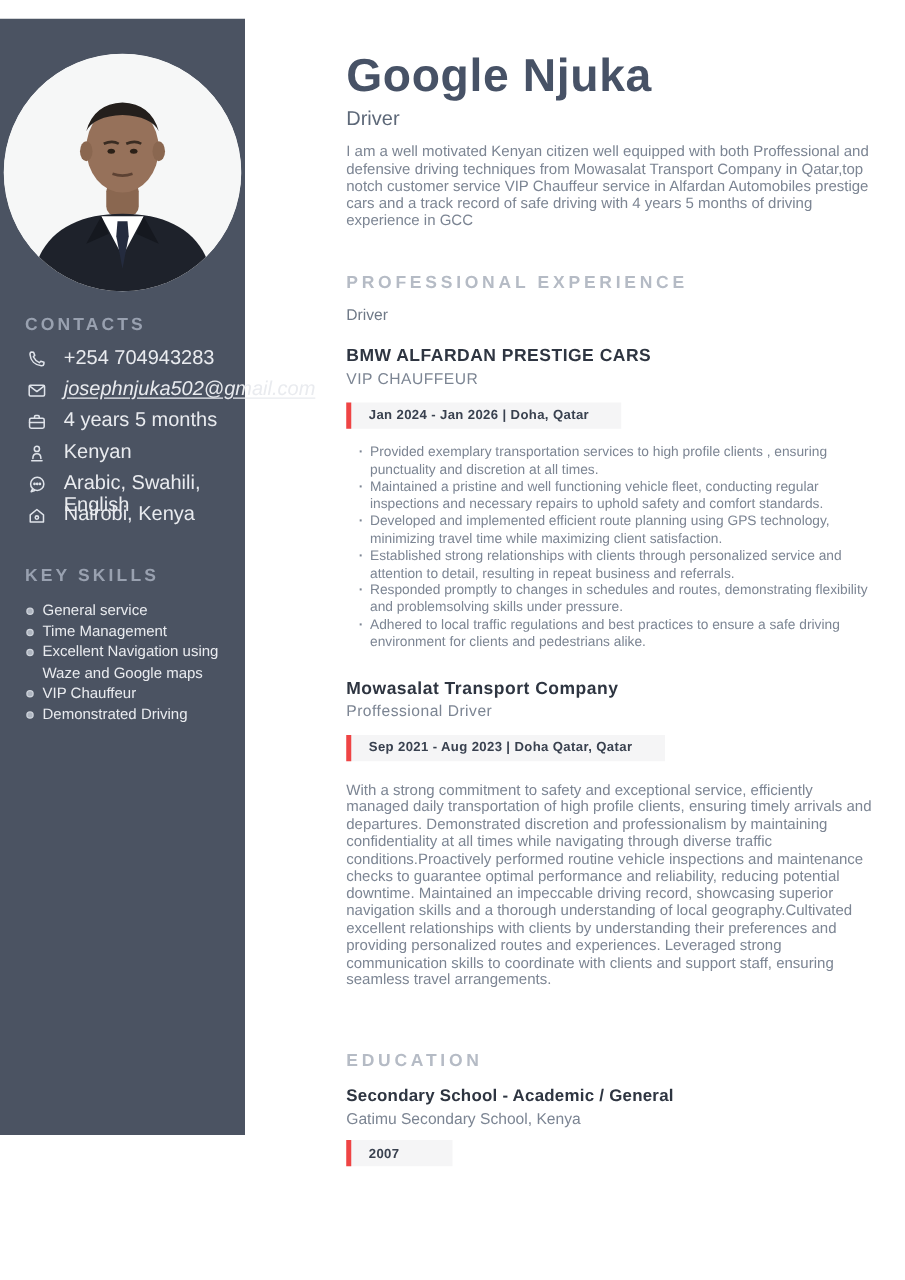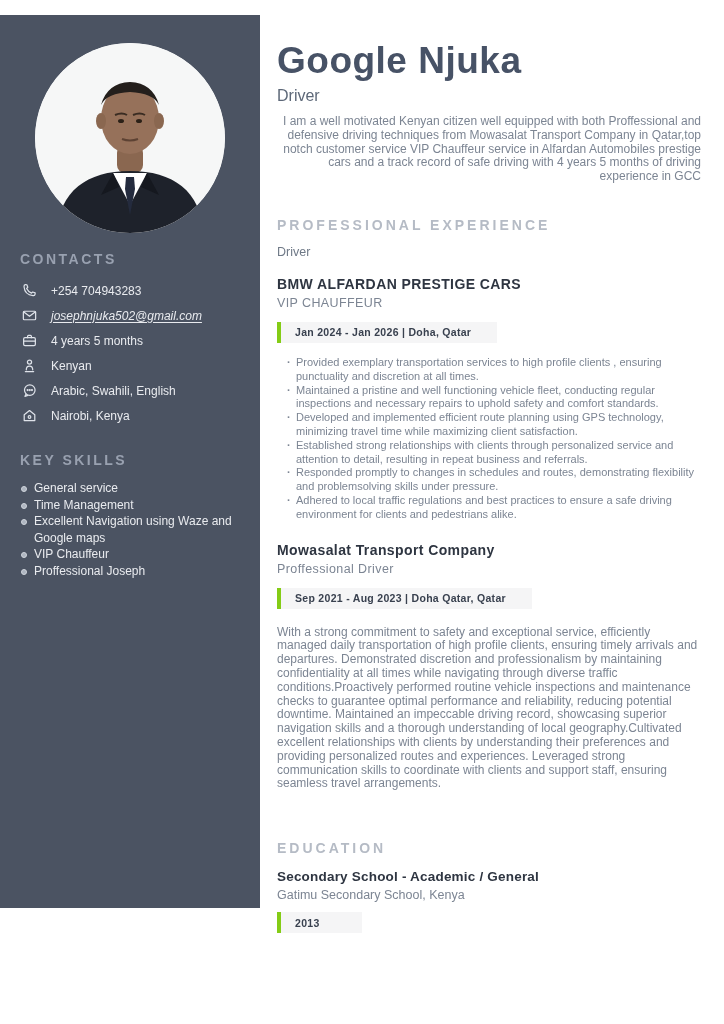--- a/index.html
+++ b/index.html
@@ -7,38 +7,38 @@
   body {
     width:724px; height:1024px;
     font-family:"Liberation Sans", sans-serif;
     position:relative;
     color:#7c8593;
   }
   .page { position:absolute; inset:0; background:#ffffff; overflow:hidden; }
 
   
   .sidebar {
-    position:absolute; left:0; top:15px; width:260px; height:893px;
+    position:absolute; left:0; top:15px; width:196px; height:893px;
     background:#4b5362; color:#eceef1;
   }
   .photo-wrap {
     width:190px; height:190px; border-radius:50%;
     margin:28px auto 0; overflow:hidden; background:#f7f8f8;
   }
   .photo-wrap svg { display:block; width:100%; height:100%; }
 
   .side-section { padding:0 10px 0 20px; }
   .side-heading {
     font-size:14px; font-weight:bold; letter-spacing:2.5px;
     color:#99a1b0; margin-top:18px;
   }
   .contact-list { list-style:none; margin-top:11px; }
   .contact-list li {
-    display:flex; align-items:center; gap:13px;
-    height:25px; font-size:12px; color:#e9ebef;
+    display:flex; align-items:flex-start; gap:13px;
+    height:25px; font-size:16px; color:#e9ebef;
   }
   .cicon { width:18px; height:18px; flex:0 0 18px; display:flex; align-items:center; justify-content:center; }
   .cicon svg { width:17px; height:17px; stroke:#dfe3ea; fill:none; stroke-width:1.3; stroke-linecap:round; stroke-linejoin:round; }
   .email-link { color:#e9ebef; text-decoration:underline; text-underline-offset:2px; cursor:pointer;font-style:italic; }
 
   .skill-list { list-style:none; margin-top:12px; }
   .skill-list li {
     position:relative; padding-left:14px;
     font-size:12px; line-height:16.5px; color:#e9ebef;
   }
@@ -48,37 +48,37 @@
     border:1px solid #cfd4dc; background:#aeb5c0;
   }
 
   
   .main { position:absolute; left:277px; top:40px; width:424px; }
   .name {
     font-size:37px; line-height:42px; font-weight:bold;
     color:#475266; letter-spacing:0.5px;
   }
   .job-title { font-size:16px; line-height:20px; color:#5d6878; margin-top:4px; }
-  .summary { font-size:12px; line-height:13.8px; color:#7c8593; margin-top:9px;text-align:right; }
+  .summary { font-size:12px; line-height:13.8px; color:#7c8593; margin-top:9px; }
 
   .sec-heading {
     font-size:14px; font-weight:bold; letter-spacing:3px;
     color:#b5bbc5; margin-top:33px;
   }
   .group-title { font-size:12.5px; color:#6f7987; margin-top:12px; }
 
   .company {
     font-size:14px; font-weight:bold; color:#2e3541;
     letter-spacing:0.4px; margin-top:17px;
   }
   .role { font-size:12.5px; color:#7c8593; letter-spacing:0.4px; margin-top:4px; }
 
   .date-badge {
     display:inline-flex; align-items:center;
-    background:#f5f5f6; border-left:4px solid #84cc16;
+    background:#f5f5f6; border-left:4px solid #ef4444;
     height:21px; padding:0 26px 0 14px;
     margin-top:12px;
   }
   .date-badge span {
     font-size:10.5px; font-weight:bold; color:#39414f; letter-spacing:0.3px;
   }
 
   .exp-bullets { list-style:none; margin-top:13px; padding-left:10px; }
   .exp-bullets li {
     position:relative; padding-left:9px;
@@ -192,21 +192,21 @@
       </ul>
     </div>
 
     <div class="side-section">
       <h2 class="side-heading" style="margin-top:24px">KEY SKILLS</h2>
       <ul class="skill-list">
         <li>General service</li>
         <li>Time Management</li>
         <li>Excellent Navigation using Waze and Google maps</li>
         <li>VIP Chauffeur</li>
-        <li>Proffessional Joseph</li>
+        <li>Demonstrated Driving</li>
       </ul>
     </div>
   </aside>
 
   <main class="main">
 
     <h1 class="name">Google Njuka</h1>
     <div class="job-title">Driver</div>
     <p class="summary">I am a well motivated Kenyan citizen well equipped with both Proffessional and defensive driving techniques from Mowasalat Transport Company in Qatar,top notch customer service VIP Chauffeur service in Alfardan Automobiles prestige cars and a track record of safe driving with 4 years 5 months of driving experience in GCC</p>
 
@@ -236,18 +236,18 @@
         <span>Sep 2021 - Aug 2023 | Doha Qatar, Qatar</span>
       </div>
       <p class="job-desc">With a strong commitment to safety and exceptional service, efficiently managed daily transportation of high profile clients, ensuring timely arrivals and departures. Demonstrated discretion and professionalism by maintaining confidentiality at all times while navigating through diverse traffic conditions.Proactively performed routine vehicle inspections and maintenance checks to guarantee optimal performance and reliability, reducing potential downtime. Maintained an impeccable driving record, showcasing superior navigation skills and a thorough understanding of local geography.Cultivated excellent relationships with clients by understanding their preferences and providing personalized routes and experiences. Leveraged strong communication skills to coordinate with clients and support staff, ensuring seamless travel arrangements.</p>
     </section>
 
     <h2 class="sec-heading" style="margin-top:49px">EDUCATION</h2>
     <section>
       <h3 class="degree">Secondary School - Academic / General</h3>
       <div class="school">Gatimu Secondary School, Kenya</div>
       <div class="date-badge edu-badge">
-        <span>2013</span>
+        <span>2007</span>
       </div>
     </section>
 
   </main>
 </div>
 
 </body></html>

